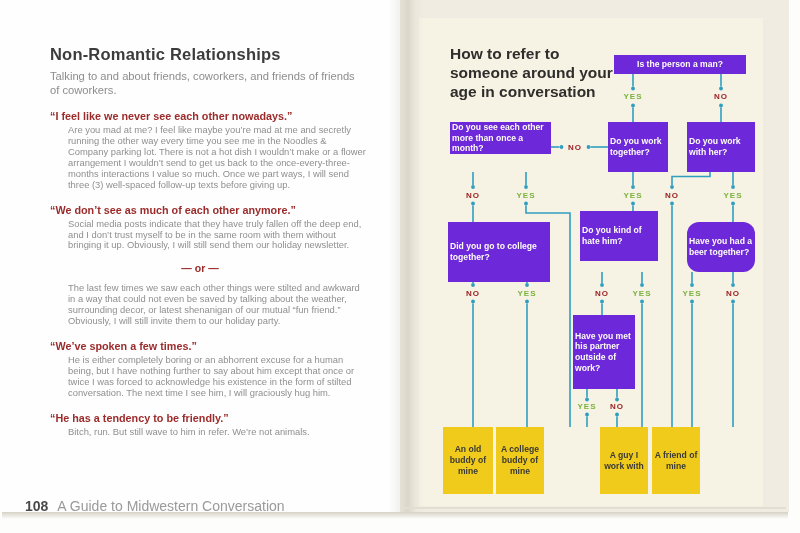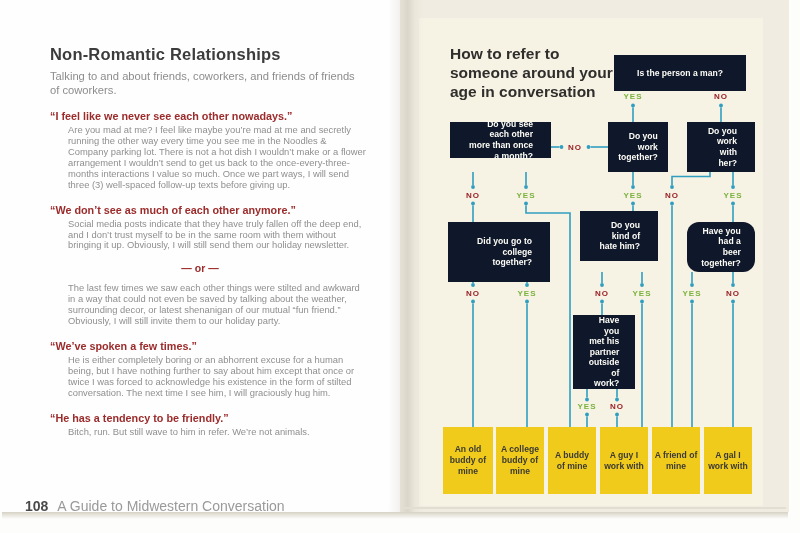--- a/index.html
+++ b/index.html
@@ -27,23 +27,23 @@
   .lp-sub{font-size:11.2px;line-height:13.6px;color:#8d8d8d;margin:6px 0 0 0;}
   .lp-h{font-size:10.8px;font-weight:bold;color:#9c2b2b;margin:13px 0 3px 0;}
   .lp-b{font-size:9.4px;line-height:10.9px;color:#8f8f8f;margin:0 0 0 18px;width:299px;}
   .lp-or{font-size:10.5px;font-weight:bold;color:#9c2b2b;text-align:center;width:300px;margin:11px 0 9px 0;}
   .lp-footer{position:absolute;left:25px;top:498px;font-size:14px;color:#9a9a9a;}
   .lp-footer .pn{font-weight:bold;color:#4a4a4a;margin-right:9px;}
 
   
   .rp-title{position:absolute;left:450px;top:44px;width:172px;
     font-size:15.5px;line-height:19px;font-weight:bold;color:#2f2e2c;}
-  .q{position:absolute;background:#0f172a;color:#fdfdf6;font-weight:bold;
-     font-size:8.6px;line-height:10.6px;text-align:right;
-     display:flex;align-items:center;justify-content:center;padding:18px;box-sizing:border-box;}
+  .q{position:absolute;background:#6d28d9;color:#fdfdf6;font-weight:bold;
+     font-size:8.6px;line-height:10.6px;text-align:left;
+     display:flex;align-items:center;justify-content:center;padding:2px;box-sizing:border-box;}
   .r{position:absolute;background:#f1cb1c;color:#3b3a33;font-weight:bold;
      font-size:8.6px;line-height:11px;text-align:center;top:427px;height:67px;width:48px;
      display:flex;align-items:center;justify-content:center;padding:2px;box-sizing:border-box;}
   .ans{position:absolute;transform:translateX(-50%);font-size:8px;font-weight:bold;letter-spacing:1px;}
   .ans.yes{color:#7bb23e;}
   .ans.no{color:#9b2125;}
   svg.wires{position:absolute;left:0;top:0;pointer-events:none;}
 </style>
 </head>
 <body>
@@ -175,20 +175,18 @@
   <span class="ans yes" style="left:527px;top:289px;">YES</span>
   <span class="ans no" style="left:602px;top:289px;">NO</span>
   <span class="ans yes" style="left:642px;top:289px;">YES</span>
   <span class="ans yes" style="left:692px;top:289px;">YES</span>
   <span class="ans no" style="left:733px;top:289px;">NO</span>
   <span class="ans yes" style="left:587px;top:402px;">YES</span>
   <span class="ans no" style="left:617px;top:402px;">NO</span>
 
   <div class="r" style="left:443px;width:50px;">An old buddy of mine</div>
   <div class="r" style="left:496px;">A college buddy of mine</div>
-  <div class="r" style="left:548px;">A buddy of mine</div>
   <div class="r" style="left:600px;">A guy I work with</div>
   <div class="r" style="left:652px;">A friend of mine</div>
-  <div class="r" style="left:704px;">A gal I work with</div>
 
   <div class="page-stack-line"></div>
   <div class="bottom-shadow"></div>
 </div>
 
 </body></html>

